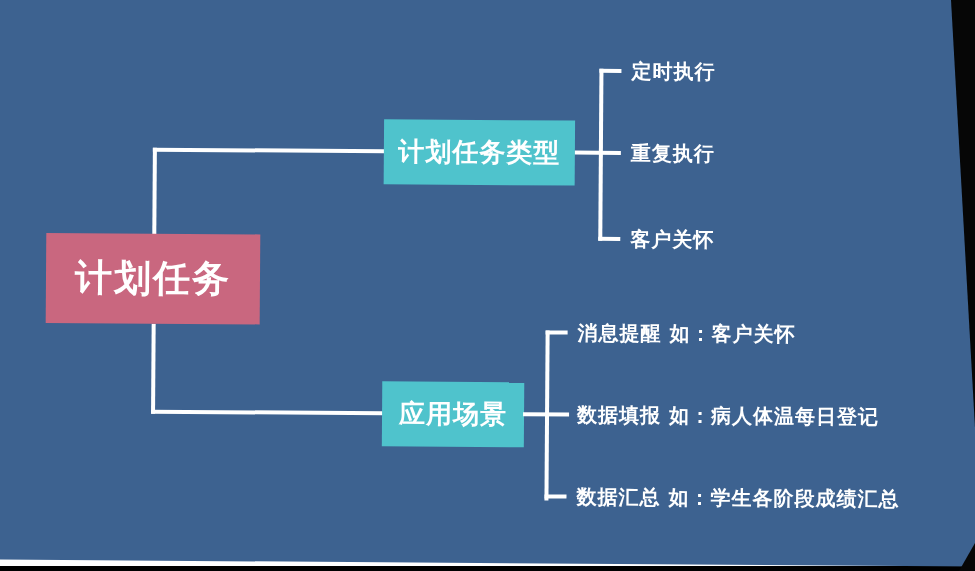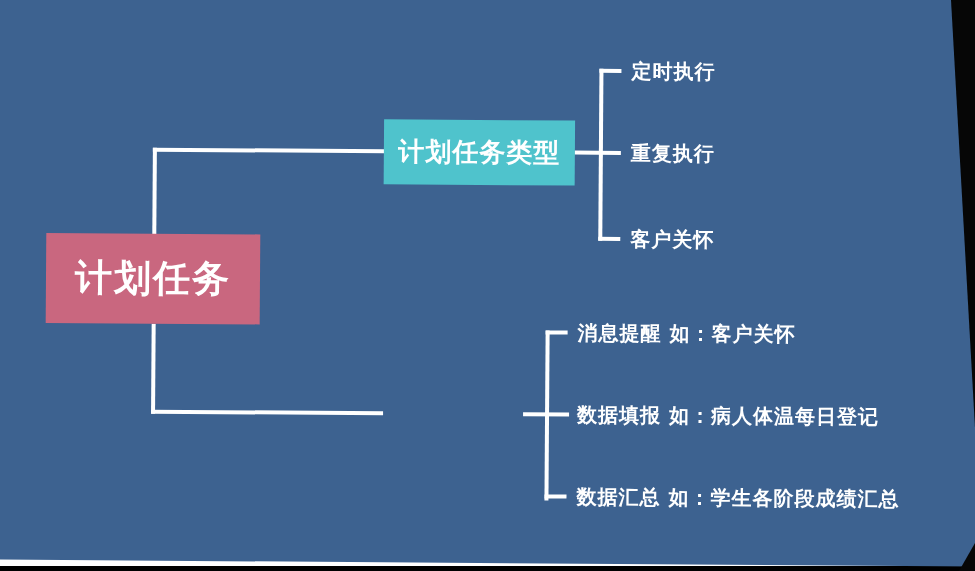--- a/index.html
+++ b/index.html
@@ -134,20 +134,23 @@
       <div class="leaf" style="left:630px; top:55px;">
         <span>定时执行</span>
       </div>
       <div class="leaf" style="left:630px; top:137px;">
         <span>重复执行</span>
       </div>
       <div class="leaf" style="left:630px; top:223px;">
         <span>客户关怀</span>
       </div>
 
+      <div class="node branch-node scenes">
+        <span>应用场景</span>
+      </div>
 
       <div class="line" style="left:524px; top:412px; width:46px; height:4px;"></div>
       <div class="line" style="left:546px; top:330px; width:4px; height:170px;"></div>
       <div class="line" style="left:546px; top:330px; width:22px; height:4px;"></div>
       <div class="line" style="left:546px; top:494px; width:22px; height:4px;"></div>
 
       <div class="leaf" style="left:578px; top:317px;">
         <span>消息提醒 如：客户关怀</span>
       </div>
       <div class="leaf" style="left:578px; top:399px;">

